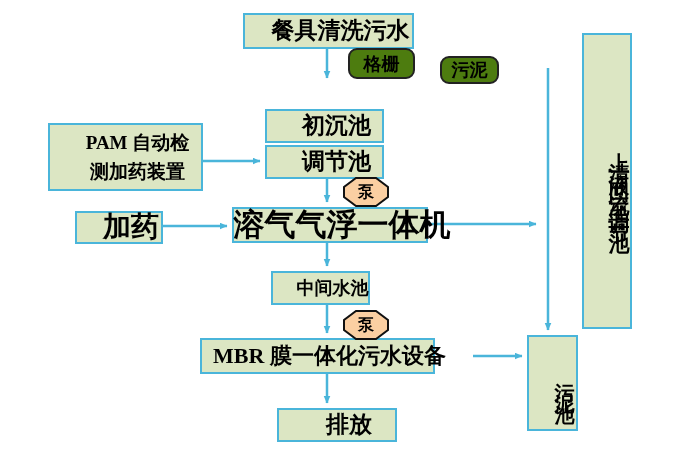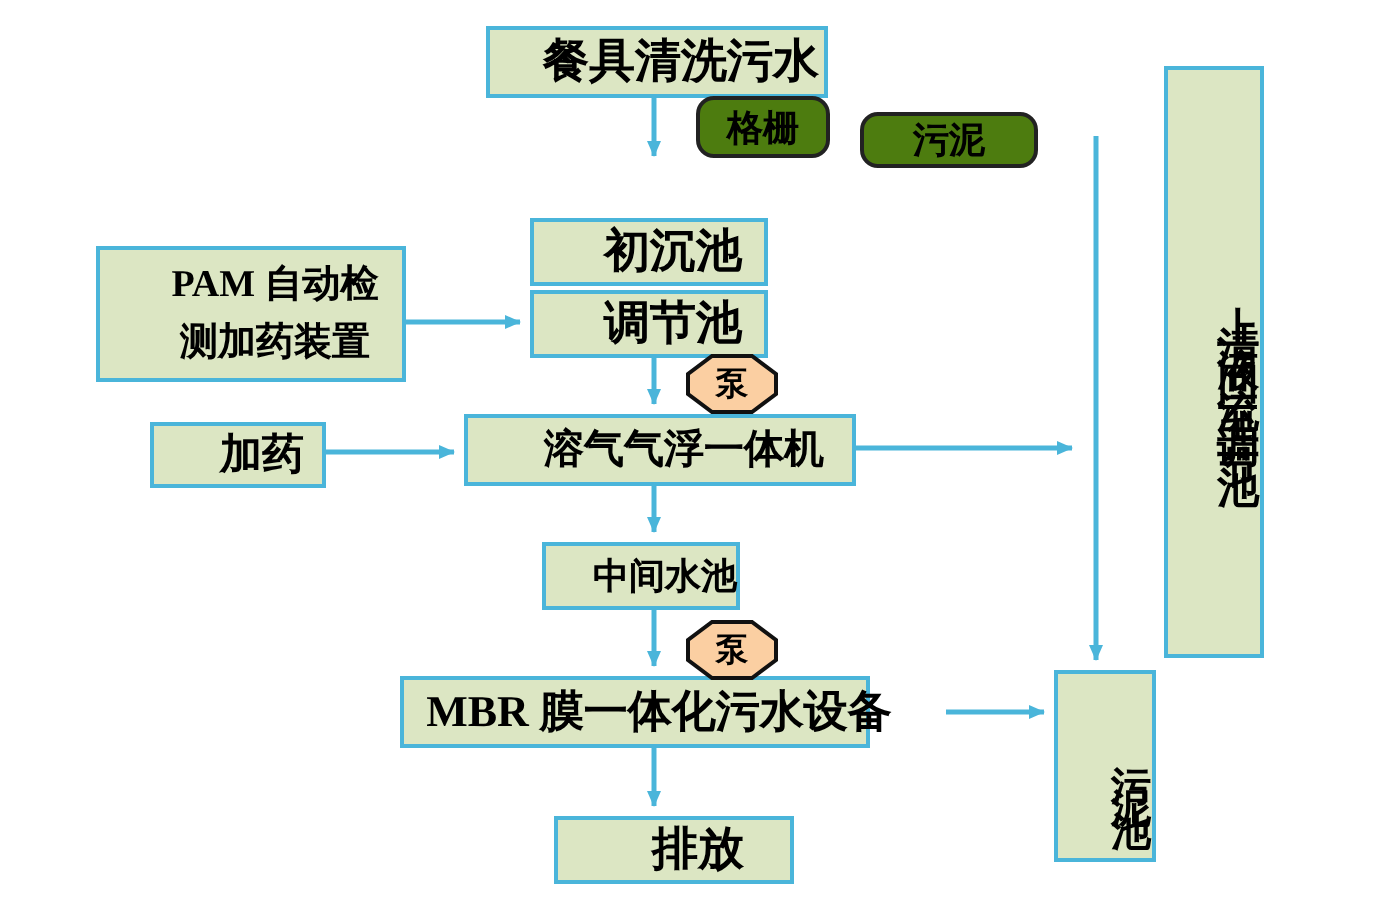--- a/index.html
+++ b/index.html
@@ -74,34 +74,34 @@
   .vtext {
     writing-mode: vertical-rl;
     text-orientation: upright;
     white-space: nowrap;
   }
 
   
   #n-source        { left: 243px; top:  13px; width: 171px; height: 36px; font-size: 23px; }
   #n-primary       { left: 265px; top:  83px; width: 119px; height: 34px; font-size: 23px; margin-top: 26px; }
   #n-regulating    { left: 265px; top: 145px; width: 119px; height: 34px; font-size: 23px; }
-  #n-daf           { left: 232px; top: 207px; width: 196px; height: 36px; font-size: 20px; }
+  #n-daf           { left: 232px; top: 207px; width: 196px; height: 36px; font-size: 31px; }
   #n-intermediate  { left: 271px; top: 271px; width: 99px; height: 34px; font-size: 18px; }
   #n-mbr           { left: 200px; top: 338px; width: 235px; height: 36px; font-size: 22px; }
   #n-discharge     { left: 277px; top: 408px; width: 120px; height: 34px; font-size: 23px; }
   #n-pam           { left:  48px; top: 123px; width: 155px; height: 68px; font-size: 19px;
                      white-space: normal; flex-direction: column; line-height: 1.55; }
-  #n-dosing        { left:  75px; top: 211px; width:  88px; height: 33px; font-size: 21px; }
+  #n-dosing        { left:  75px; top: 211px; width:  88px; height: 33px; font-size: 28px; }
   #n-sludge-tank   { left: 527px; top: 335px; width:  51px; height: 96px; font-size: 20px; }
   #n-sludge-tank .vtext { letter-spacing: 11px; }
   #n-return        { left: 582px; top:  33px; width:  50px; height: 296px; font-size: 21px; }
   #n-return .vtext { letter-spacing: 10px; }
 
   #t-grid   { left: 348px; top: 48px; width: 67px; height: 31px; font-size: 18px; }
-  #t-sludge { left: 430px; top: 56px; width: 89px; height: 28px; font-size: 18px; }
+  #t-sludge { left: 440px; top: 56px; width: 59px; height: 28px; font-size: 18px; }
   #p-pump1  { left: 343px; top: 177px; }
   #p-pump2  { left: 343px; top: 310px; }
 </style>
 </head>
 <body>
 
 <div id="canvas">
 
   <svg id="connector-layer" width="700" height="450" viewBox="0 0 700 450">
     <defs>

